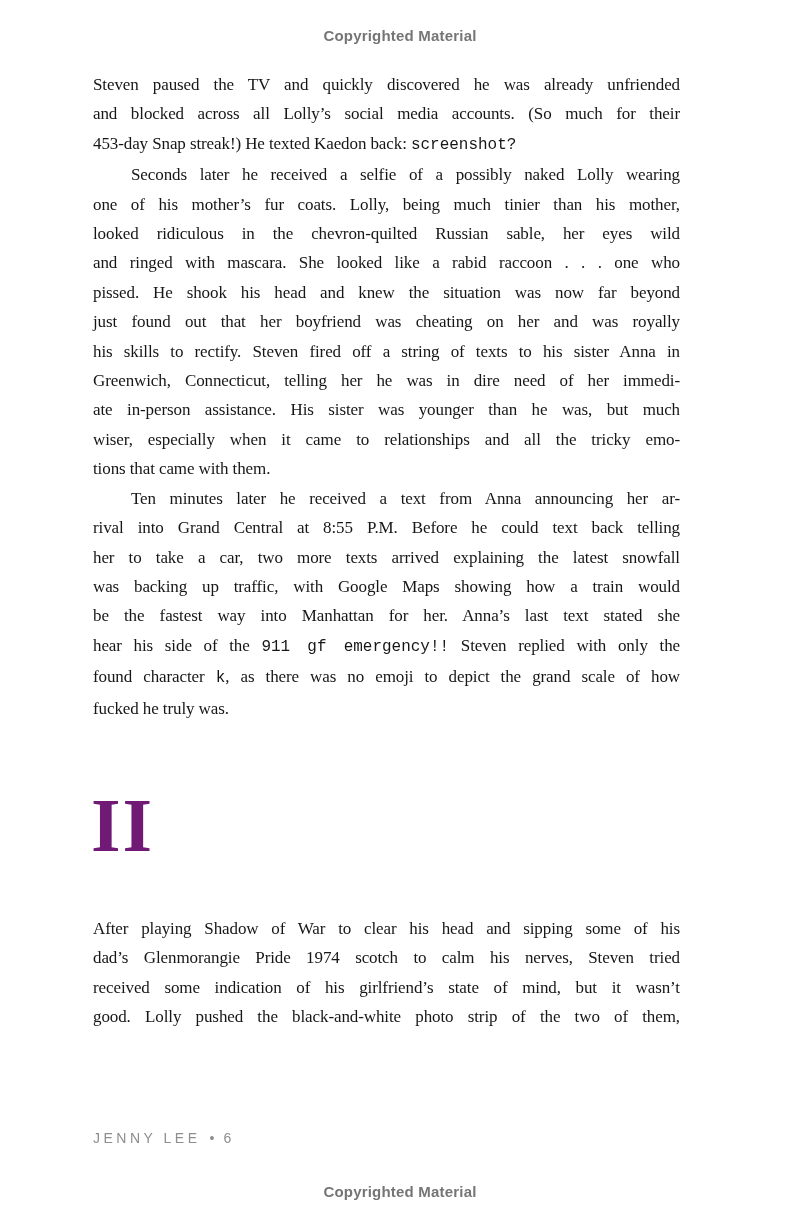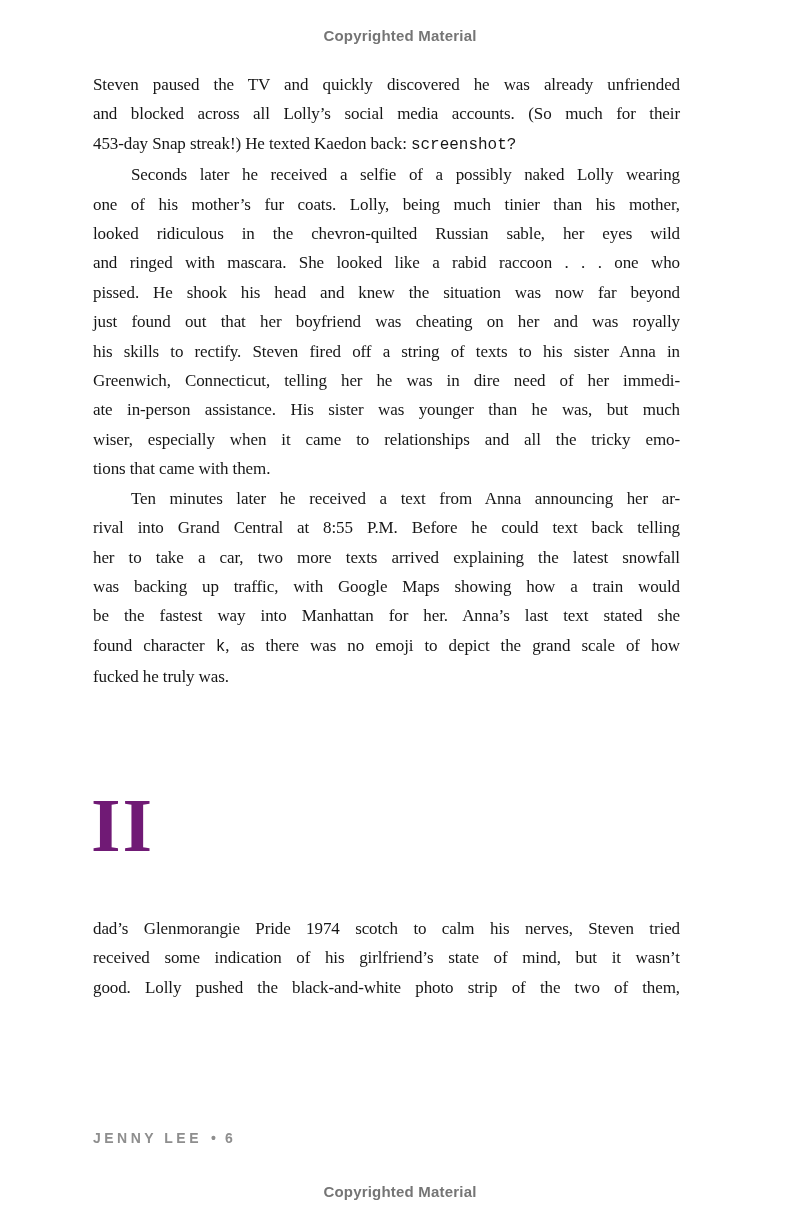--- a/index.html
+++ b/index.html
@@ -24,21 +24,21 @@
   .line.end{text-align-last:left;}
   .line.indent{padding-left:38px;}
   .msg{font-family:Liberation Mono, monospace;font-size:.94em;letter-spacing:0;}
   .chapter{
     position:absolute;left:91px;top:787px;
     font-size:76px;font-weight:bold;line-height:1;letter-spacing:2px;color:#701a75;
   }
   .footer{
     position:absolute;left:93px;top:1130px;
     font-family:"Liberation Sans",sans-serif;font-size:14px;
-    color:#8e8e8e;letter-spacing:3.5px;white-space:nowrap;font-weight:bold;
+    color:#8e8e8e;letter-spacing:3.5px;white-space:nowrap;
   }
   .footer .dot{margin:0 9px;letter-spacing:0;}
 </style>
 </head>
 <body>
 
 <div class="page">
 
   <div class="notice top">Copyrighted Material</div>
 
@@ -60,29 +60,31 @@
         <div class="line"><span>ate in-person assistance. His sister was younger than he was, but much</span></div>
         <div class="line"><span>wiser, especially when it came to relationships and all the tricky emo-</span></div>
         <div class="line end"><span>tions that came with them.</span></div>
       </div>
     <div>
         <div class="line indent"><span>Ten minutes later he received a text from Anna announcing her ar-</span></div>
         <div class="line"><span>rival into Grand Central at 8:55 P.M. Before he could text back telling</span></div>
         <div class="line"><span>her to take a car, two more texts arrived explaining the latest snowfall</span></div>
         <div class="line"><span>was backing up traffic, with Google Maps showing how a train would</span></div>
         <div class="line"><span>be the fastest way into Manhattan for her. Anna’s last text stated she</span></div>
+        <div class="line"><span>hear his side of the </span><span class="msg">911 gf emergency!!</span><span> Steven replied with only the</span></div>
         <div class="line"><span>found character </span><span class="msg">k</span><span>, as there was no emoji to depict the grand scale of how</span></div>
         <div class="line end"><span>fucked he truly was.</span></div>
       </div>
   </div>
 
   <div class="chapter">II</div>
 
   <div class="text-block lower">
     <div>
+        <div class="line"><span>After playing Shadow of War to clear his head and sipping some of his</span></div>
         <div class="line"><span>dad’s Glenmorangie Pride 1974 scotch to calm his nerves, Steven tried</span></div>
         <div class="line"><span>received some indication of his girlfriend’s state of mind, but it wasn’t</span></div>
         <div class="line"><span>good. Lolly pushed the black-and-white photo strip of the two of them,</span></div>
       </div>
   </div>
 
   <div class="footer">
     <span>JENNY LEE</span><span class="dot">•</span><span>6</span>
   </div>
 

